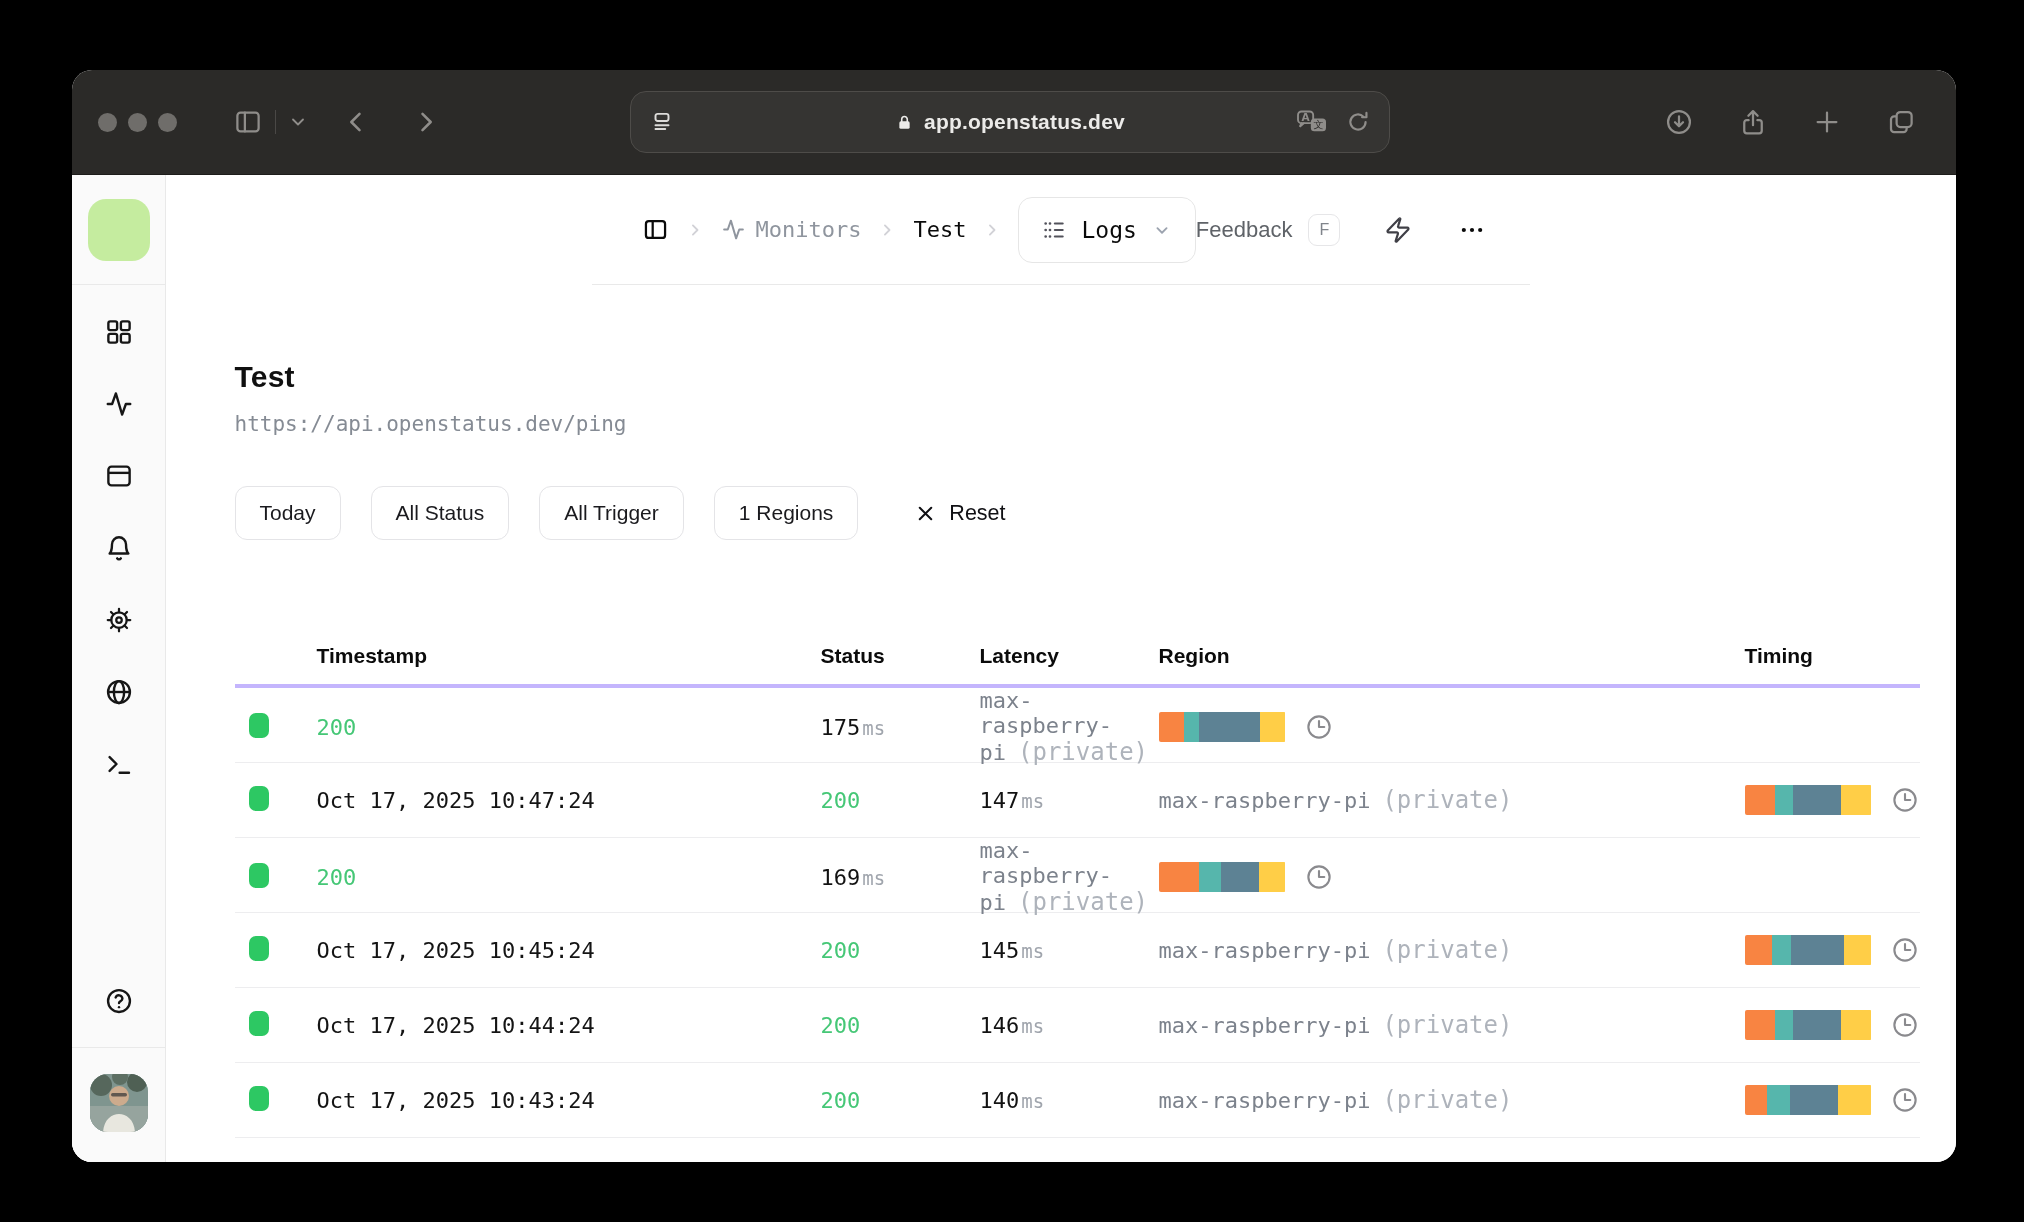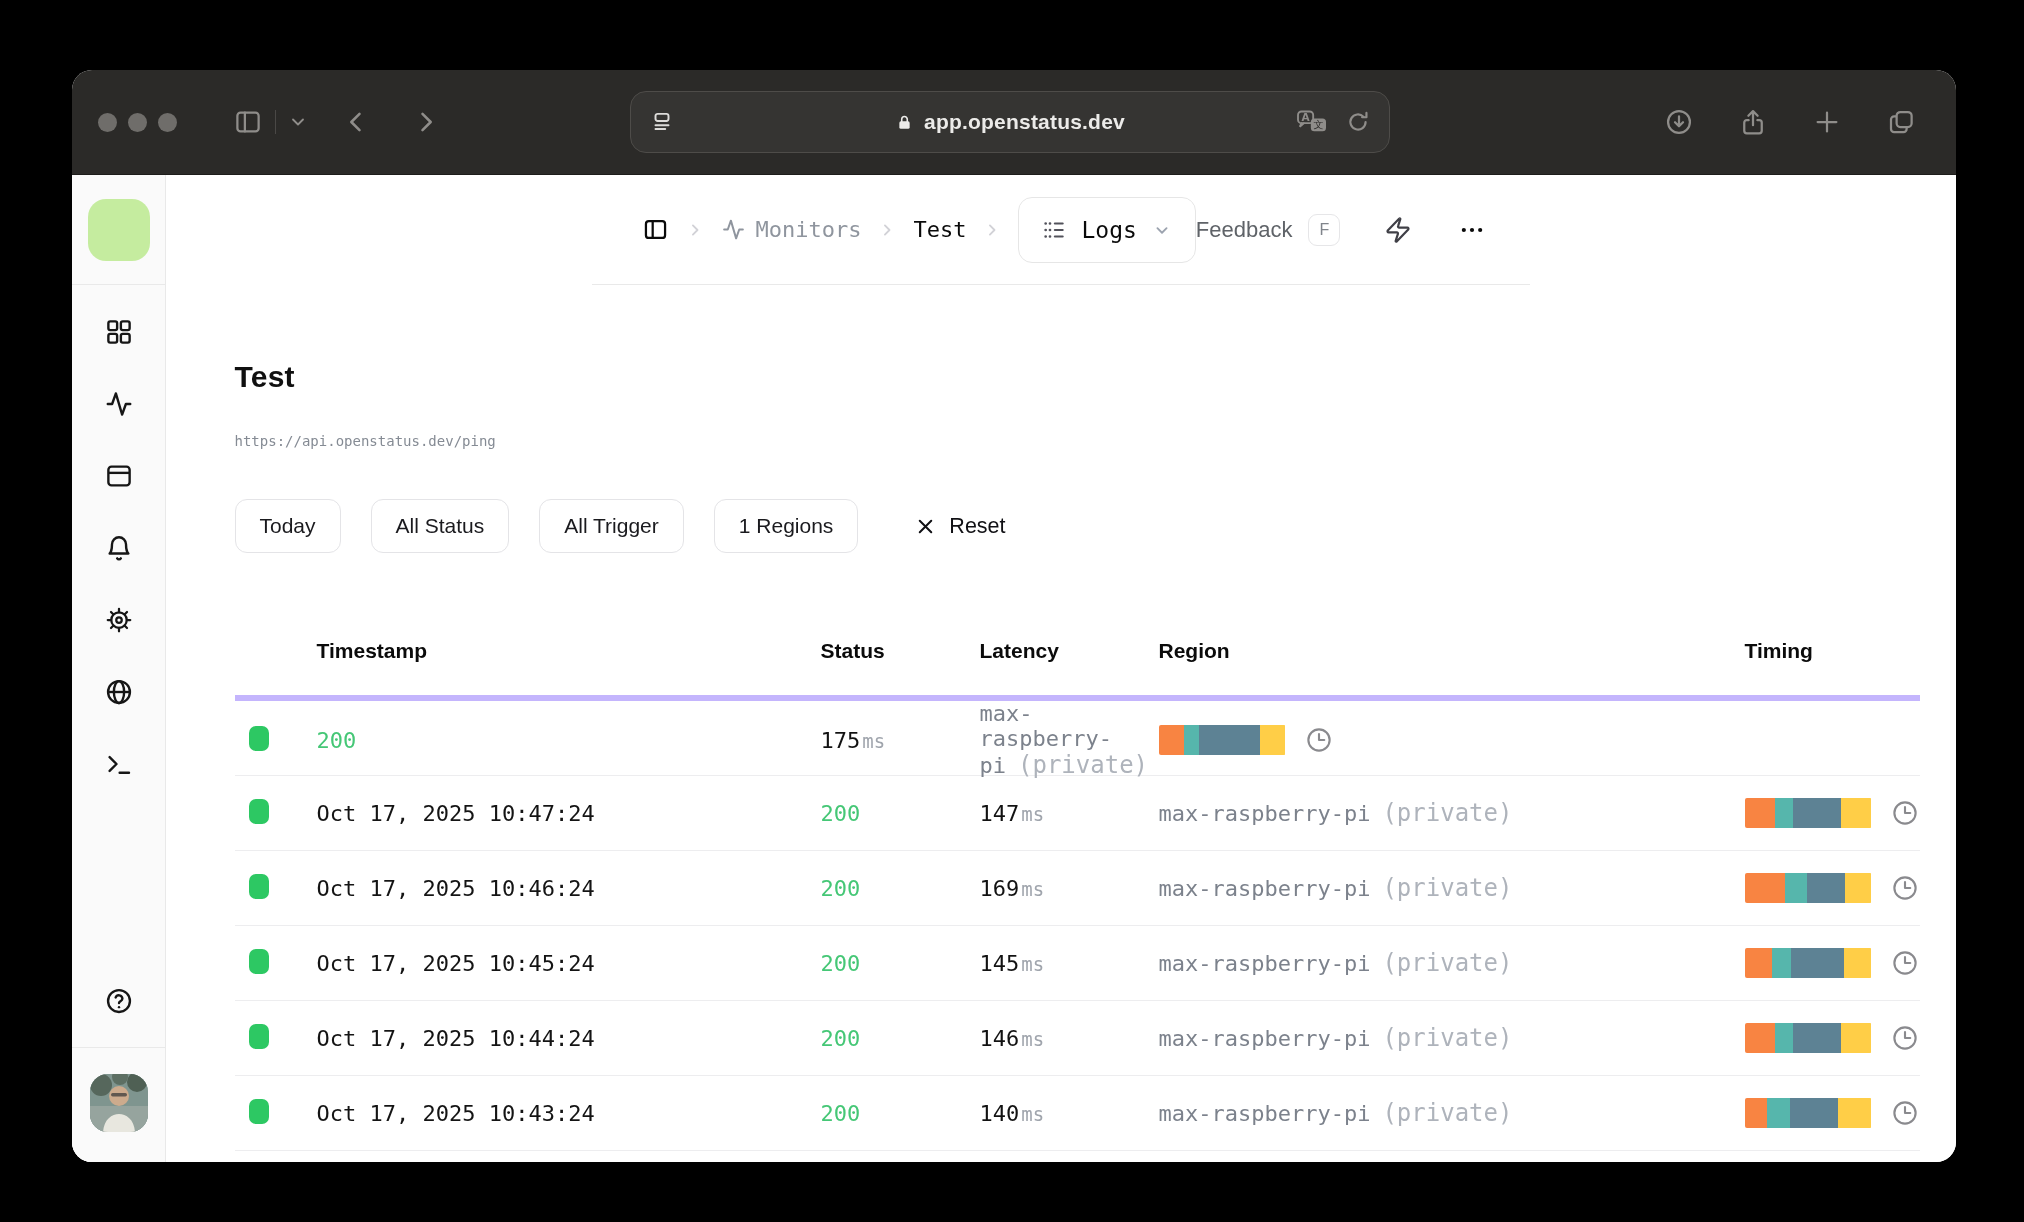--- a/index.html
+++ b/index.html
@@ -58,30 +58,30 @@
   .feedback-btn{display:flex;align-items:center;gap:16px;background:none;border:none;padding:0;
                 font-size:22px;color:#5f6368;font-family:"Liberation Sans",sans-serif;}
   .kbd{width:32px;height:32px;border:1px solid #e6e6e8;border-radius:9px;display:flex;align-items:center;
        justify-content:center;font-size:16px;color:#80848b;background:#fff;box-sizing:border-box;}
   .zap-btn{background:none;border:none;color:#3f3f46;margin-left:44px;display:flex;padding:0;}
   .dots-btn{background:none;border:none;color:#0a0a0a;margin-left:46px;display:flex;padding:0;}
 
   
   .content{flex:1;padding-left:32px;overflow:hidden;}
   .page-title{margin:74px 0 0;font-size:30px;line-height:36px;font-weight:700;color:#101010;letter-spacing:.2px;}
-  .endpoint{margin-top:38px;font-size:14px;color:#858b94;}
+  .endpoint{margin-top:17px;font-size:21px;color:#858b94;}
   .filters{margin-top:50px;display:flex;align-items:center;gap:30px;}
   .filter-btn{height:54px;padding:0 24px;border:1px solid #e4e4e7;border-radius:12px;background:#fff;
               font-size:21px;font-weight:500;color:#1a1a1e;font-family:"Liberation Sans",sans-serif;}
   .reset-btn{display:flex;align-items:center;gap:12px;background:none;border:none;margin-left:20px;
              font-size:21.5px;font-weight:500;color:#101014;font-family:"Liberation Sans",sans-serif;}
 
   
   .tgrid{display:grid;grid-template-columns:68px 504px 159px 179px 586px 1fr;align-items:center;padding-left:14px;}
-  .thead{height:62px;margin-top:86px;border-bottom:6px solid #c4b5fd;align-items:end;padding-bottom:32px;
+  .thead{height:62px;margin-top:86px;border-bottom:4px solid #c4b5fd;align-items:end;padding-bottom:16px;
          box-sizing:border-box;}
   .th{font-size:21px;font-weight:600;color:#0b0b0b;}
   .trow{height:74px;border-bottom:1px solid #ededef;}
   .dot{width:20px;height:25px;border-radius:7px;background:var(--dot-green,#2dc863);display:inline-block;}
   .ts{font-size:22px;color:#141414;}
   .status{font-size:22px;color:var(--status-green,#45c776);}
   .lat-num{font-size:22px;color:#121212;}
   .lat-unit{font-size:19px;color:#a0a5ad;margin-left:2px;}
   .region-name{font-size:22px;color:#7c828c;}
   .region-suffix{font-size:24px;color:#aeb3bb;margin-left:12px;}
@@ -391,21 +391,20 @@
       <button class="clock-btn">
         <svg width="30" height="30" viewBox="0 0 24 24" fill="none" stroke="currentColor" stroke-width="1.7" stroke-linecap="round" stroke-linejoin="round">
                     <circle cx="12" cy="12" r="8.5"></circle>
                     <path d="M12 7.3V12h4.2"></path>
                   </svg>
       </button>
     </div>
   </div>
             <div class="tgrid trow">
     <div><span class="dot"></span></div>
-    <div class="mono ts">Oct 17, 2025 10:46:24</div>
     <div class="mono status">200</div>
     <div><span class="mono lat-num">169</span><span class="mono lat-unit">ms</span></div>
     <div><span class="mono region-name">max-raspberry-pi</span><span class="mono region-suffix">(private)</span></div>
     <div class="cell-timing">
       <div class="timing-bar">
                   <span style="width: 32%; background: rgb(248, 132, 66);"></span>
                   <span style="width: 17%; background: rgb(86, 182, 172);"></span>
                   <span style="width: 30%; background: rgb(93, 130, 148);"></span>
                   <span style="width: 21%; background: rgb(255, 206, 71);"></span>
                 </div>

